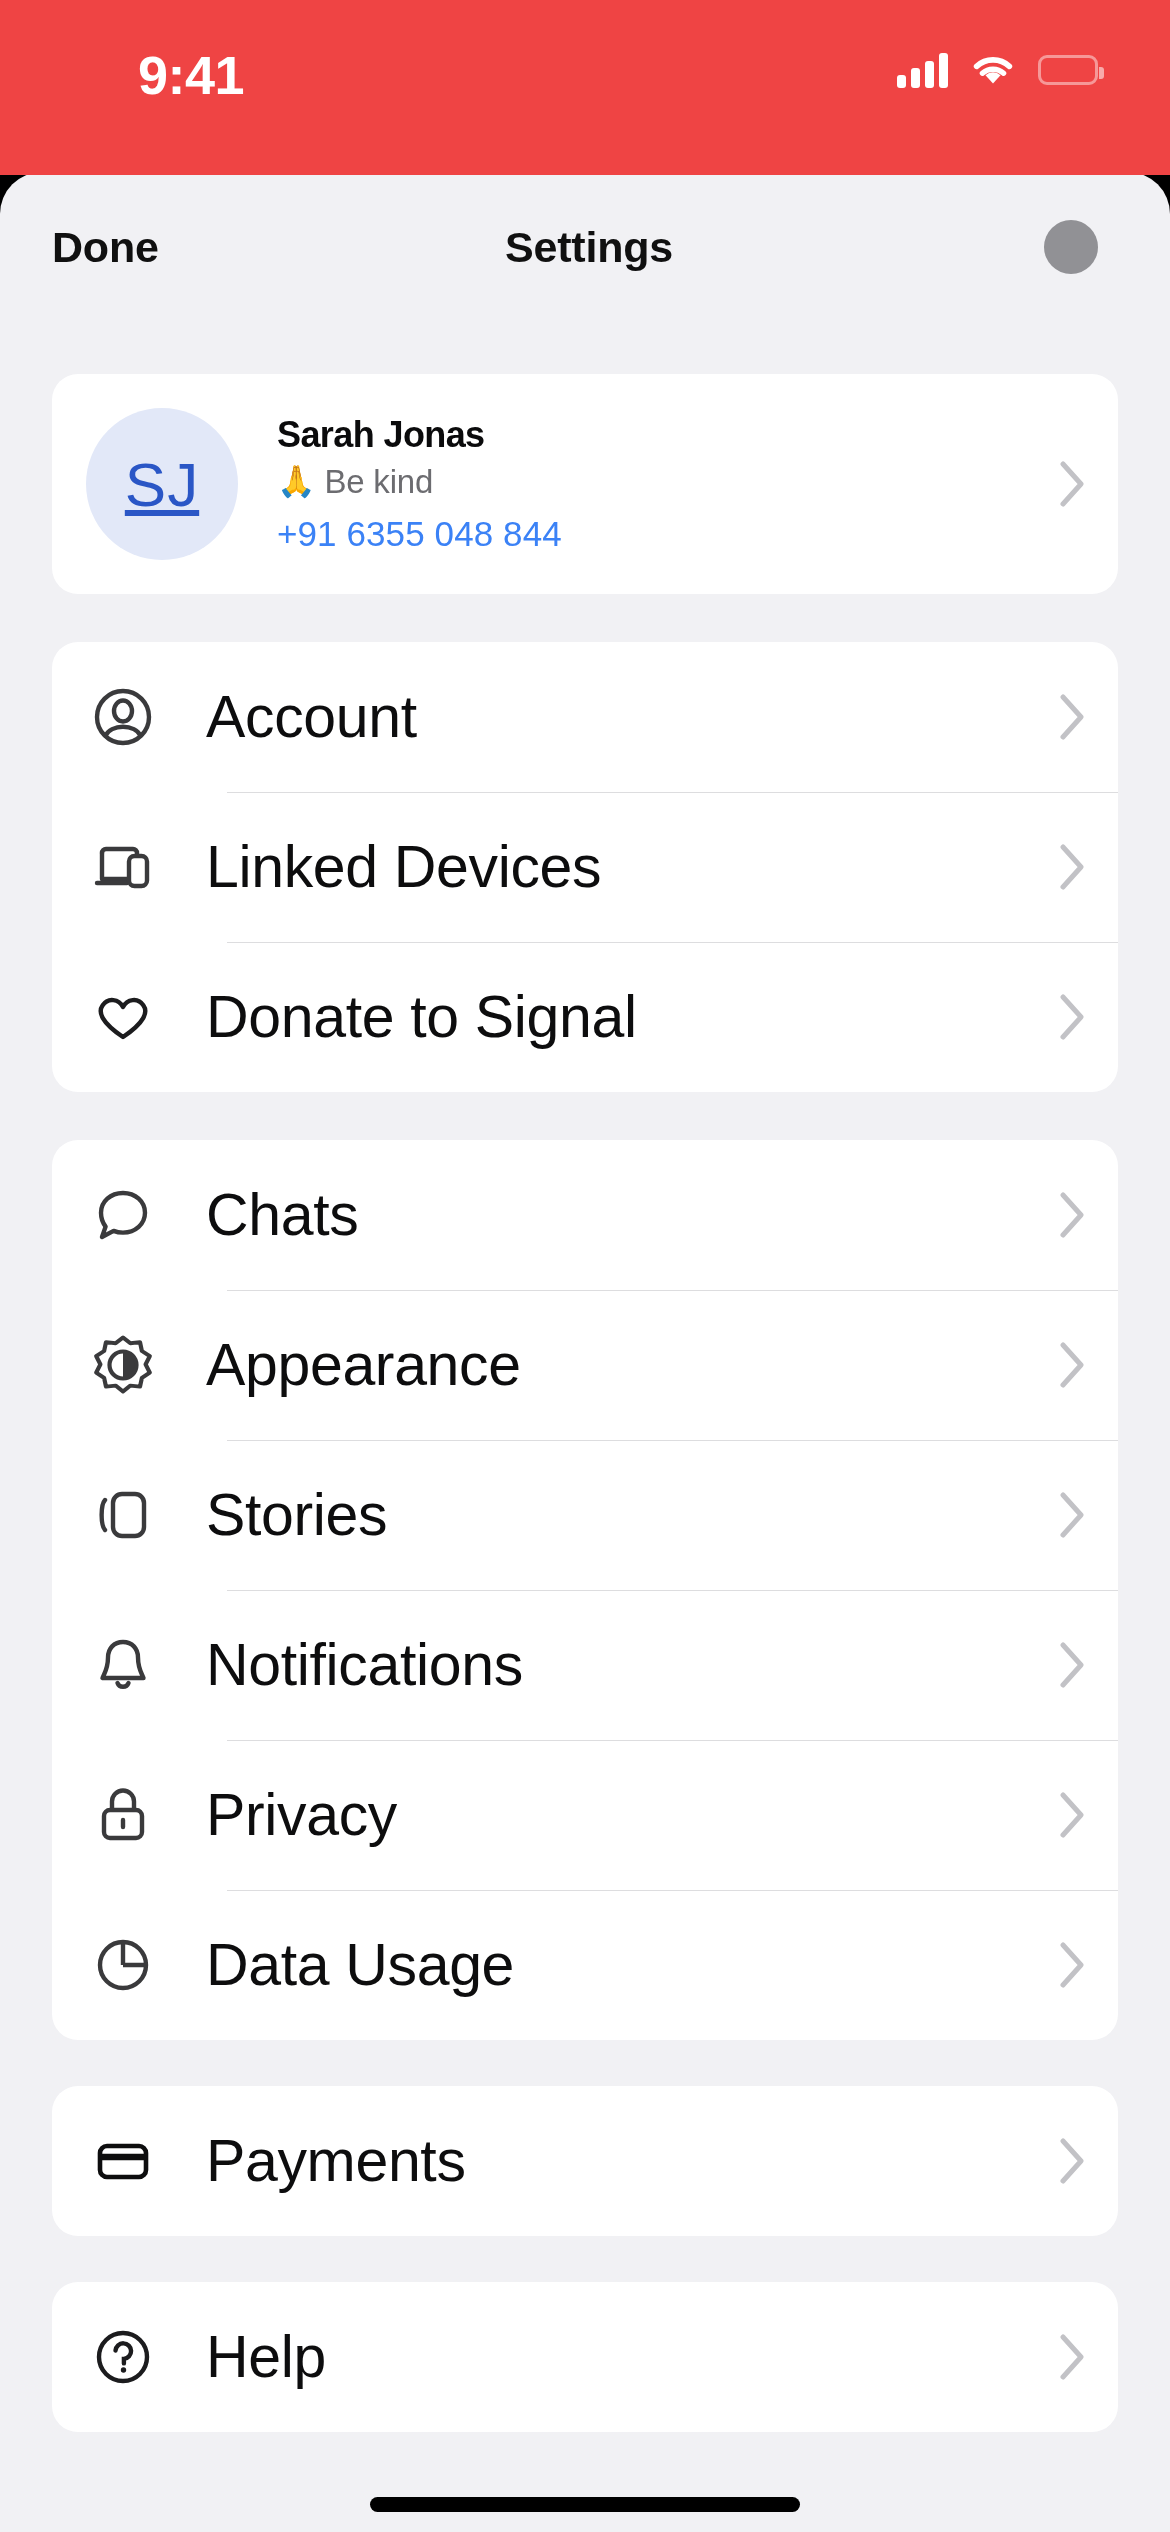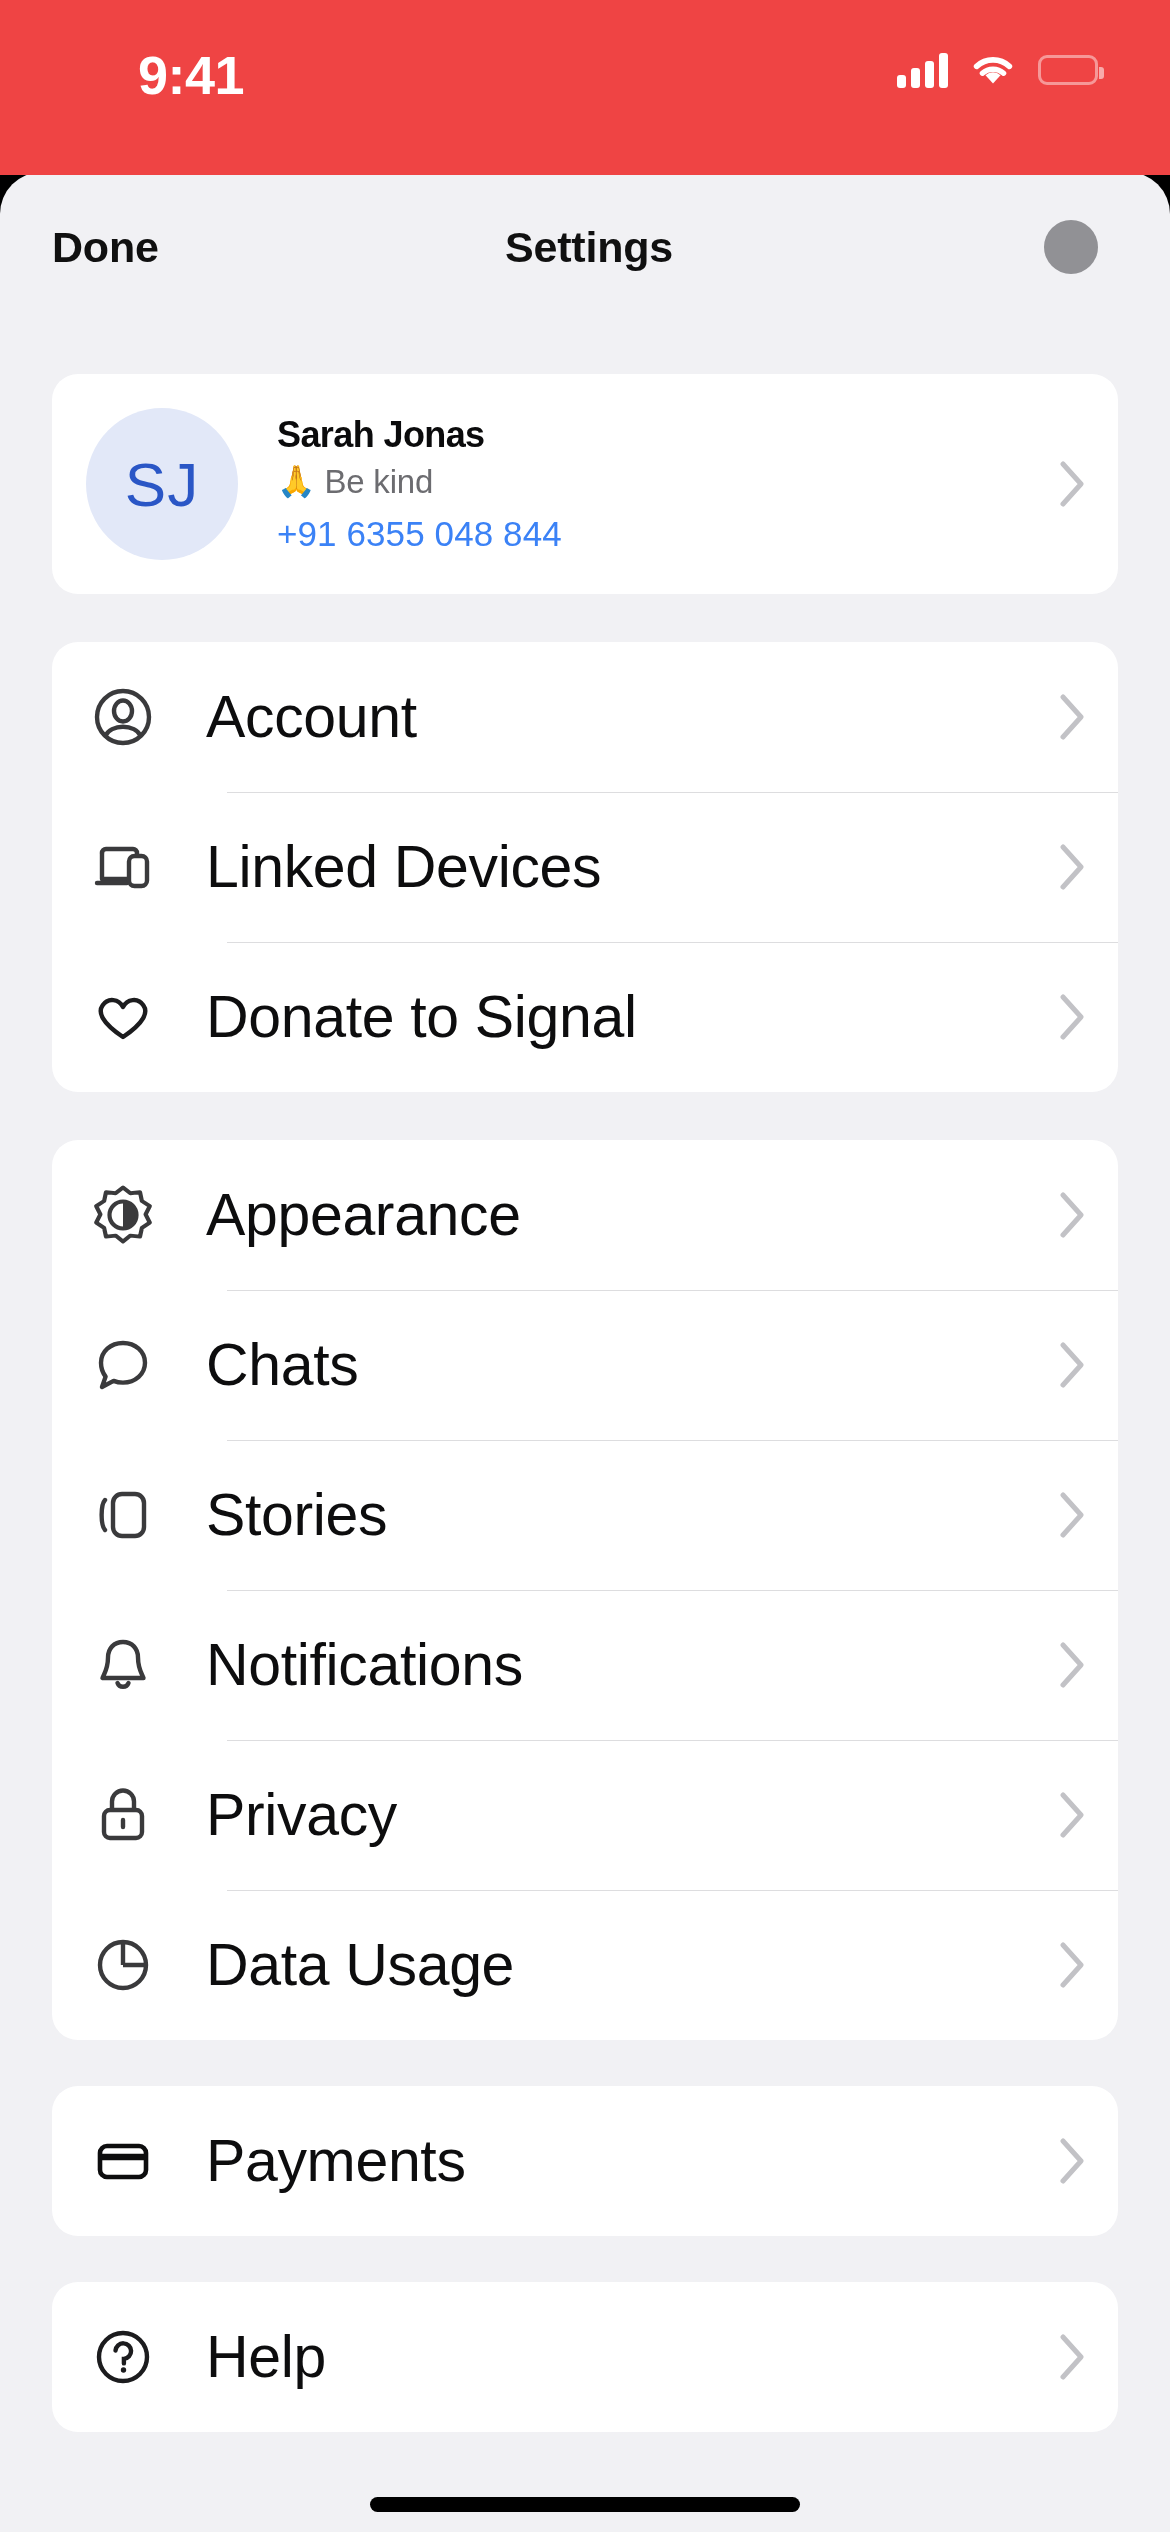--- a/index.html
+++ b/index.html
@@ -116,20 +116,21 @@
   }
   #profile-avatar {
     width:152px; height:152px; border-radius:50%;
     background:#E2E8F8;
     display:flex; align-items:center; justify-content:center;
     flex:0 0 auto;
   }
   #profile-initials {
     font-size:62px; font-weight:400; color:#2A56C6;
     letter-spacing:1px;
+    text-decoration:underline;
   }
   #profile-text {
     margin-left:39px;
     display:flex; flex-direction:column; justify-content:center;
     flex:1 1 auto; min-width:0;
   }
   #profile-name {
     font-size:36px; font-weight:600; color:#0B0B0C;
     letter-spacing:-0.6px; line-height:1.16;
   }
@@ -298,50 +299,50 @@
 
     </div>
 
     <div class="gap-lg"></div>
 
     <div class="card">
 
       <div class="row">
         <span class="ico">
           <svg viewBox="0 0 62 62" width="62" height="62" aria-hidden="true">
+            <path d="M31 9 C 43.5 9 53 17.7 53 28.8 C 53 39.9 43.5 48.6 31 48.6 C 27.6 48.6 24.4 48 21.6 46.9 L10 53 L13.6 42.6 C 10.7 38.9 9 34.1 9 28.8 C 9 17.7 18.5 9 31 9 Z" stroke="#3A3A3C" stroke-width="4.4" fill="none" stroke-linejoin="round"></path>
+          </svg>
+        </span>
+        <span class="lbl">Chats</span>
+        <span class="chev">
+          <svg viewBox="0 0 26 46" width="26" height="46" aria-hidden="true">
+              <path d="M3 3 L21 23 L3 43" stroke="#C2C2C6" stroke-width="5" fill="none" stroke-linecap="round" stroke-linejoin="round"></path>
+            </svg>
+        </span>
+      </div>
+
+      <div class="row">
+        <span class="ico">
+          <svg viewBox="0 0 62 62" width="62" height="62" aria-hidden="true">
             <path d="M31 6 L38.4 12.2 L48 11.1 L49.9 20.6 L57.8 26.1 L53.6 35 L57.8 43.9 L49.9 49.4 L48 58.9 L38.4 57.8 L31 64 L23.6 57.8 L14 58.9 L12.1 49.4 L4.2 43.9 L8.4 35 L4.2 26.1 L12.1 20.6 L14 11.1 L23.6 12.2 Z" stroke="#3A3A3C" stroke-width="4.2" fill="none" stroke-linejoin="round" transform="translate(0,-4) scale(1,0.93) translate(0,2)"></path>
             <path d="M31 17.5 a13.5 13.5 0 0 1 0 27 Z" fill="#3A3A3C"></path>
             <circle cx="31" cy="31" r="13.5" stroke="#3A3A3C" stroke-width="4.2" fill="none"></circle>
           </svg>
         </span>
         <span class="lbl">Appearance</span>
         <span class="chev">
           <svg viewBox="0 0 26 46" width="26" height="46" aria-hidden="true">
               <path d="M3 3 L21 23 L3 43" stroke="#C2C2C6" stroke-width="5" fill="none" stroke-linecap="round" stroke-linejoin="round"></path>
             </svg>
         </span>
       </div>
 
       <div class="row">
         <span class="ico">
           <svg viewBox="0 0 62 62" width="62" height="62" aria-hidden="true">
-            <path d="M31 9 C 43.5 9 53 17.7 53 28.8 C 53 39.9 43.5 48.6 31 48.6 C 27.6 48.6 24.4 48 21.6 46.9 L10 53 L13.6 42.6 C 10.7 38.9 9 34.1 9 28.8 C 9 17.7 18.5 9 31 9 Z" stroke="#3A3A3C" stroke-width="4.4" fill="none" stroke-linejoin="round"></path>
-          </svg>
-        </span>
-        <span class="lbl">Chats</span>
-        <span class="chev">
-          <svg viewBox="0 0 26 46" width="26" height="46" aria-hidden="true">
-              <path d="M3 3 L21 23 L3 43" stroke="#C2C2C6" stroke-width="5" fill="none" stroke-linecap="round" stroke-linejoin="round"></path>
-            </svg>
-        </span>
-      </div>
-
-      <div class="row">
-        <span class="ico">
-          <svg viewBox="0 0 62 62" width="62" height="62" aria-hidden="true">
             <rect x="21" y="10" width="31" height="42" rx="9" stroke="#3A3A3C" stroke-width="4.4" fill="none"></rect>
             <path d="M13 16 C 8.5 21 8.5 41 13 46" stroke="#3A3A3C" stroke-width="4.4" fill="none" stroke-linecap="round"></path>
           </svg>
         </span>
         <span class="lbl">Stories</span>
         <span class="chev">
           <svg viewBox="0 0 26 46" width="26" height="46" aria-hidden="true">
               <path d="M3 3 L21 23 L3 43" stroke="#C2C2C6" stroke-width="5" fill="none" stroke-linecap="round" stroke-linejoin="round"></path>
             </svg>
         </span>

